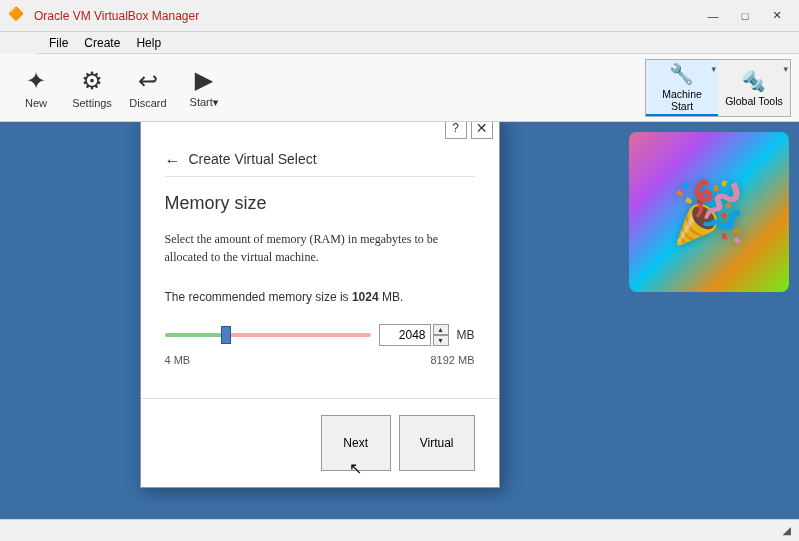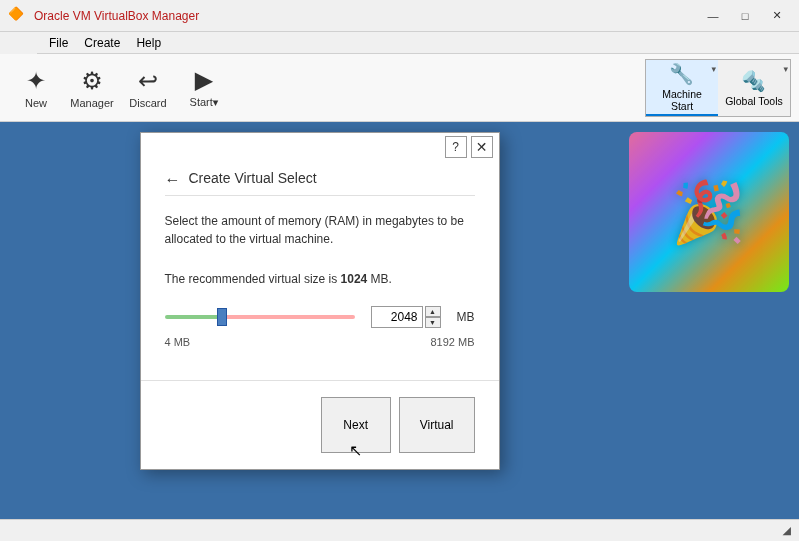--- a/index.html
+++ b/index.html
@@ -263,34 +263,35 @@
       font-size: 18px;
       font-weight: 400;
       color: #333;
       margin-bottom: 16px;
     }
     .dialog-description {
       font-size: 12px;
       color: #333;
       line-height: 1.5;
       margin-bottom: 24px;
+      font-family: Liberation Serif, serif;
     }
     .dialog-recommended {
       font-size: 12px;
       color: #333;
       margin-bottom: 20px;
     }
     .dialog-recommended strong { font-weight: 700; }
 
     
     .slider-area {
       margin-bottom: 8px;
       display: flex;
       align-items: center;
-      gap: 16px;
+      gap: 8px;
     }
     .slider-container {
       flex: 1;
       position: relative;
       height: 20px;
       display: flex;
       align-items: center;
     }
     .slider-track {
       width: 100%;
@@ -410,21 +411,21 @@
     <span class="menu-item">Help</span>
   </div>
 
   <div class="toolbar">
     <button class="tool-btn">
       <span class="tool-icon">✦</span>
       <span>New</span>
     </button>
     <button class="tool-btn">
       <span class="tool-icon">⚙</span>
-      <span>Manager</span>
+      <span>Settings</span>
     </button>
     <button class="tool-btn">
       <span class="tool-icon">↩</span>
       <span>Discard</span>
     </button>
     <button class="tool-btn">
       <span class="tool-icon">▶</span>
       <span>Start▾</span>
     </button>
 
@@ -463,25 +464,26 @@
           <button class="dialog-close-btn">✕</button>
         </div>
 
         <div class="dialog-content">
 
           <div class="dialog-header">
             <button class="dialog-back-btn">←</button>
             <span class="dialog-wizard-title">Create Virtual Select</span>
           </div>
 
+          <div class="dialog-section-title">Memory size</div>
 
           <div class="dialog-description">Select the amount of memory (RAM) in megabytes to be allocated to the virtual machine.</div>
 
           <div class="dialog-recommended">
-            <span>The recommended virtual size is </span><strong>1024</strong><span> MB.</span>
+            <span>The recommended memory size is </span><strong>1024</strong><span> MB.</span>
           </div>
 
           <div class="slider-area">
             <div class="slider-container">
               <div class="slider-track">
                 <div class="slider-thumb"></div>
               </div>
             </div>
             <div class="spinner-container">
               <input class="spinner-input" type="text" value="2048" style="">

